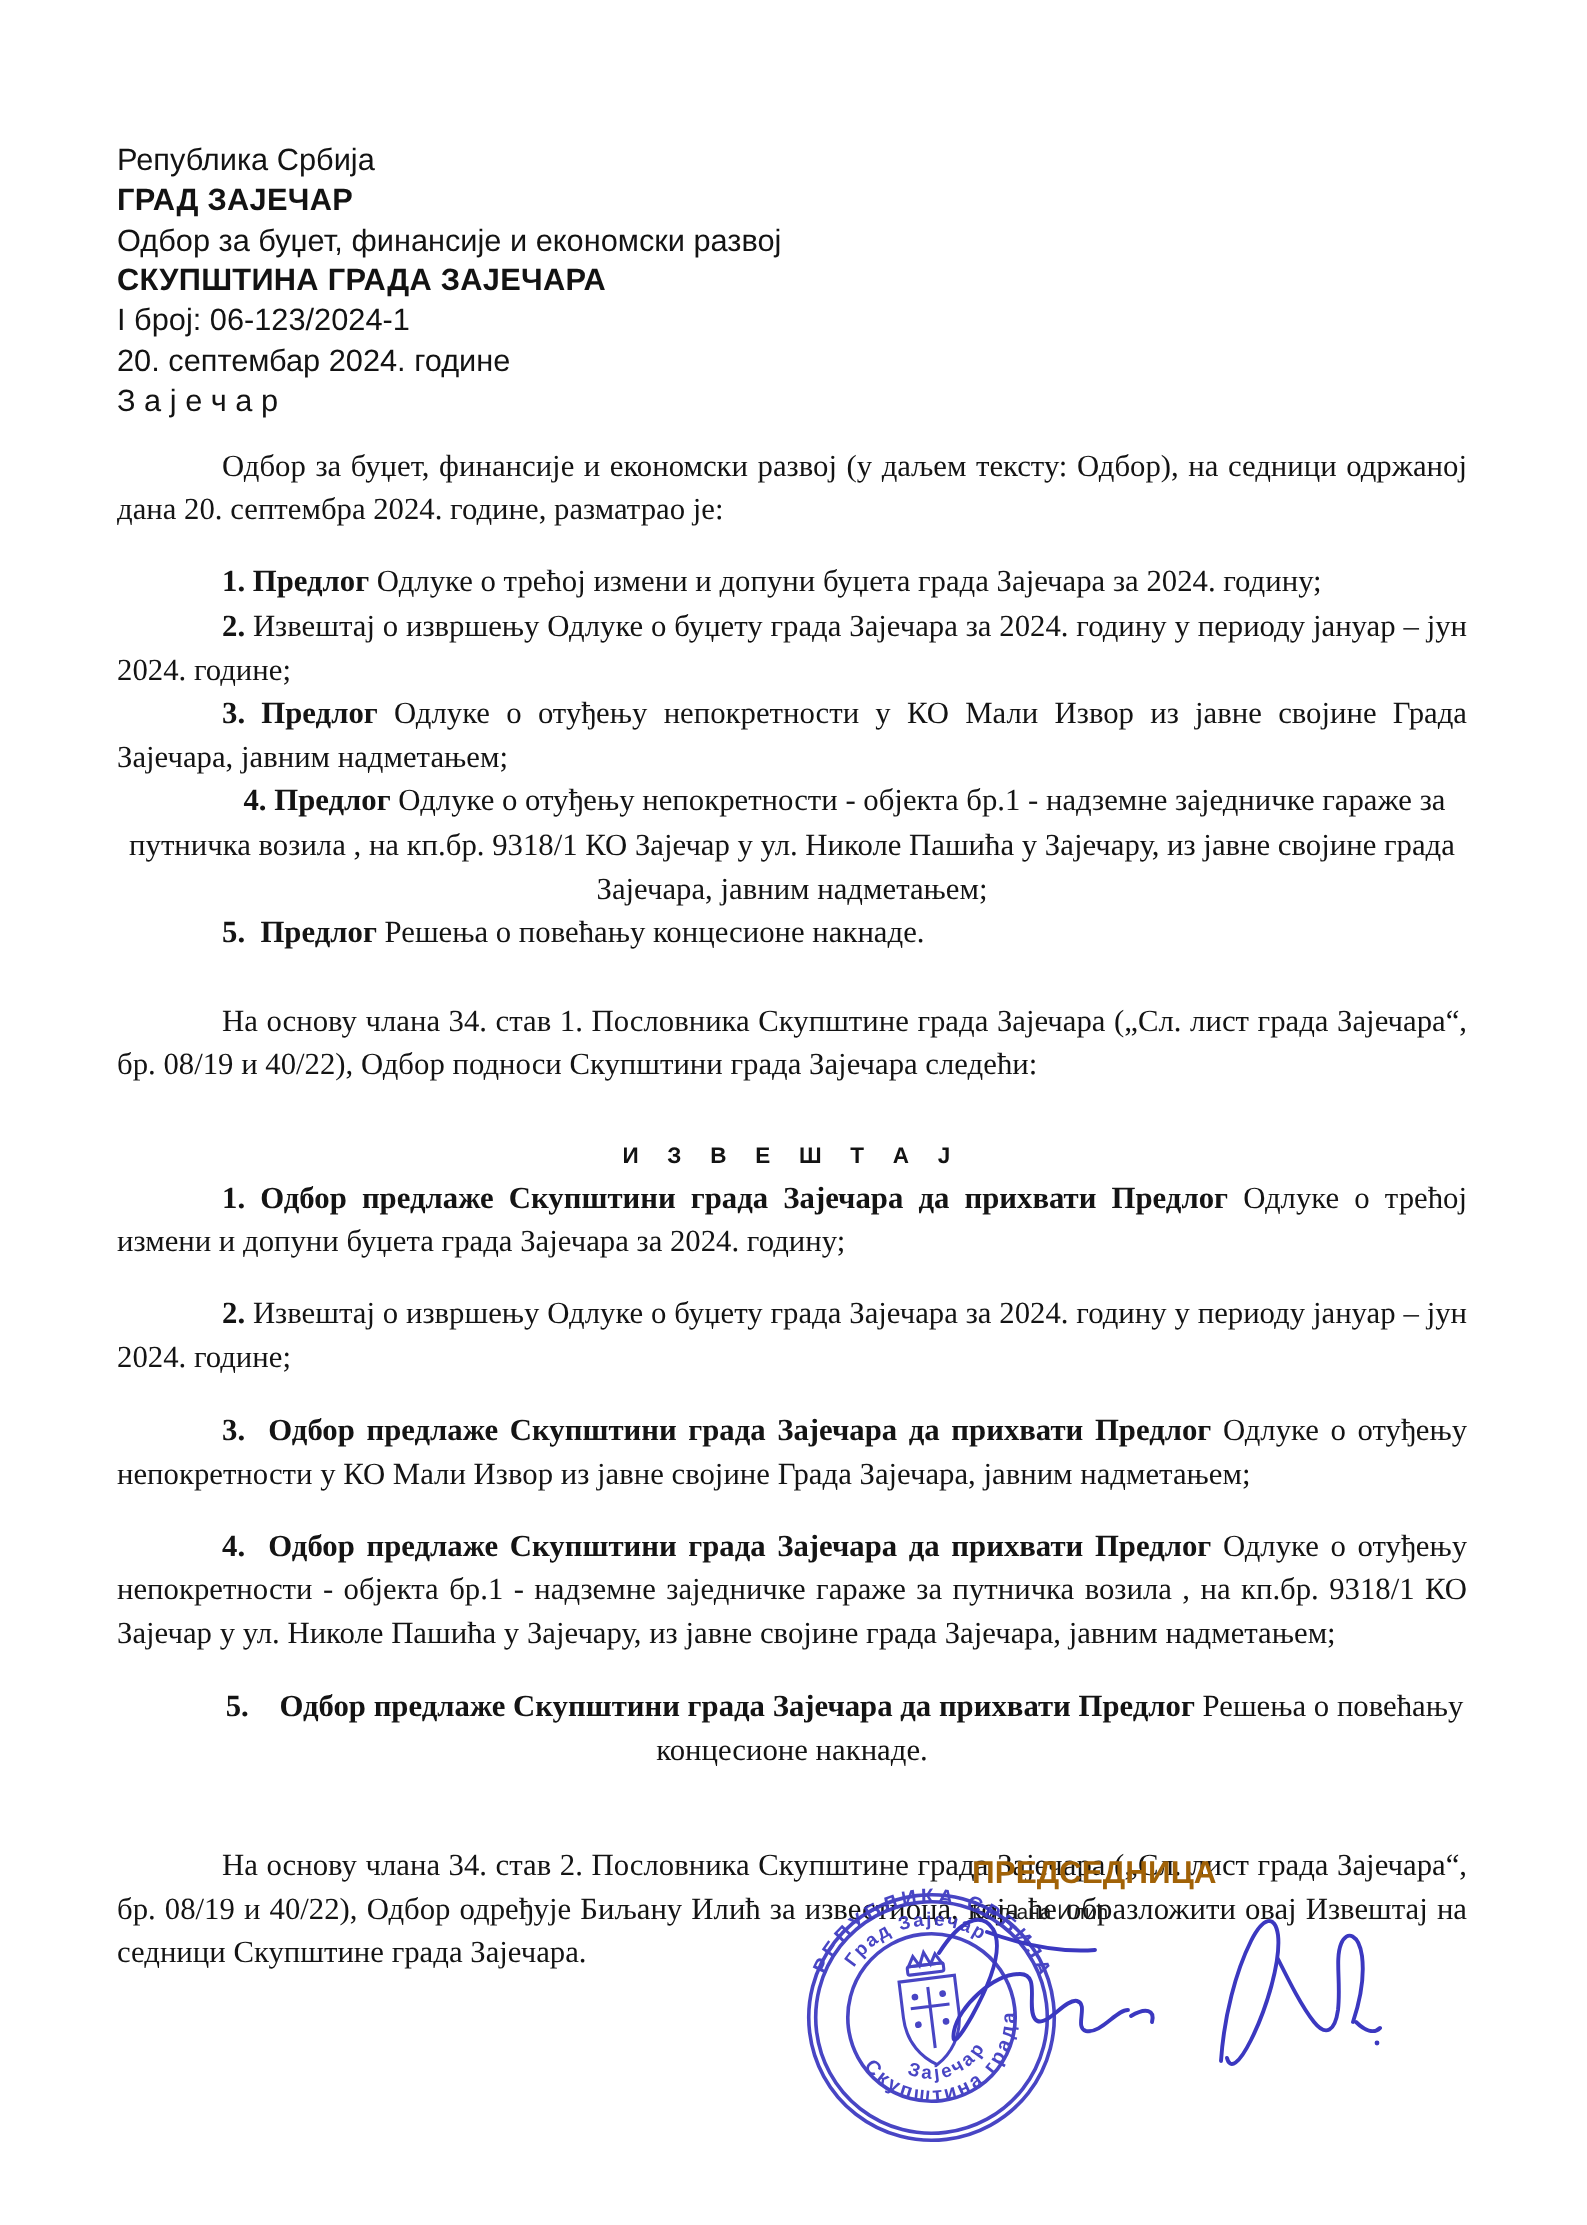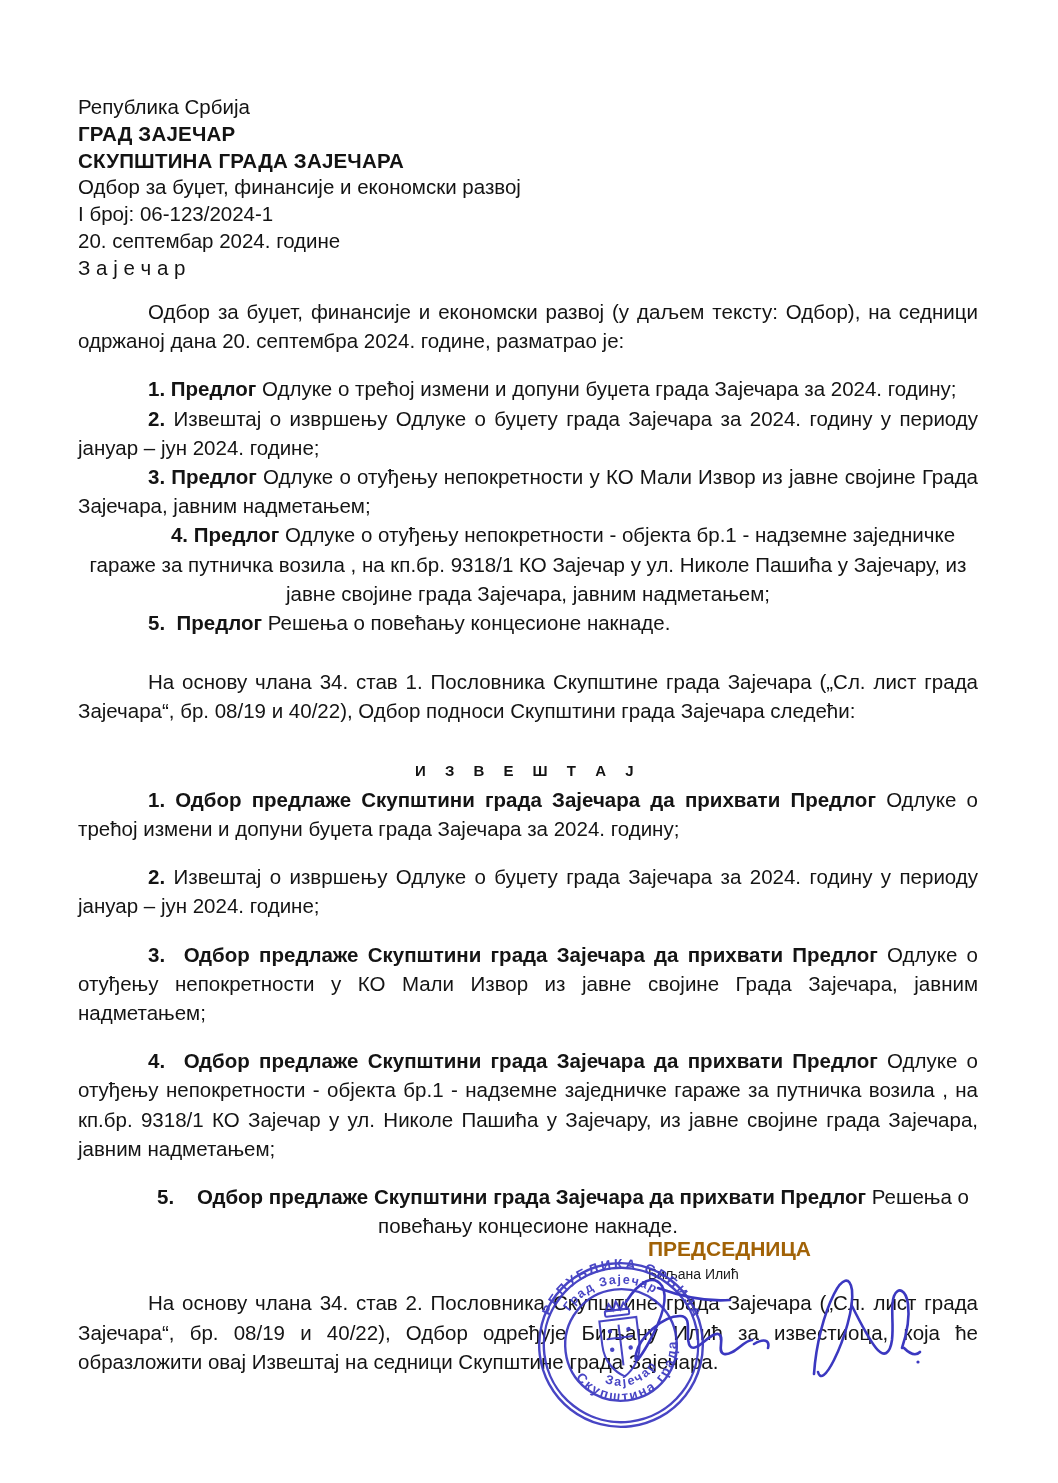--- a/index.html
+++ b/index.html
@@ -50,20 +50,21 @@
     width: 900px;
   }
   p.para {
     margin: 0;
     font-size: 20.5px;
     line-height: 29.2px;
     text-align: justify;
     text-indent: 70px;
     color: #141414;
     hyphens: none;
+    font-family: Liberation Serif, serif;
   }
   p.para.lastleft { text-align: center; }
   p.gap { margin-top: 19px; }
   p.gap-sm { margin-top: 0; }
   p.gap-lg { margin-top: 30px; }
   b { font-weight: bold; }
 
   .heading-center {
     margin: 0;
     text-align: center;
@@ -116,22 +117,22 @@
   }
 </style>
 </head>
 <body>
 
 <div class="page">
 
   <div class="letterhead">
     <div class="lh-line">Република Србија</div>
     <div class="lh-line bold">ГРАД ЗАЈЕЧАР</div>
+    <div class="lh-line">Одбор за буџет, финансије и економски развој</div>
     <div class="lh-line bold">СКУПШТИНА ГРАДА ЗАЈЕЧАРА</div>
-    <div class="lh-line">Одбор за буџет, финансије и економски развој</div>
     <div class="lh-line">I број: 06-123/2024-1</div>
     <div class="lh-line">20. септембар 2024. године</div>
     <div class="lh-line">З а ј е ч а р</div>
   </div>
 
   <div class="body-block" style="top:297px;">
 
     <p class="para"><span>Одбор за буџет, финансије и економски развој (у даљем тексту: Одбор), на седници одржаној дана 20. септембра 2024. године, разматрао је:</span></p>
 
     <p class="para gap"><b>1.</b> <b>Предлог</b> <span>Одлуке о трећој измени и допуни буџета града Зајечара за 2024. годину;</span></p>

